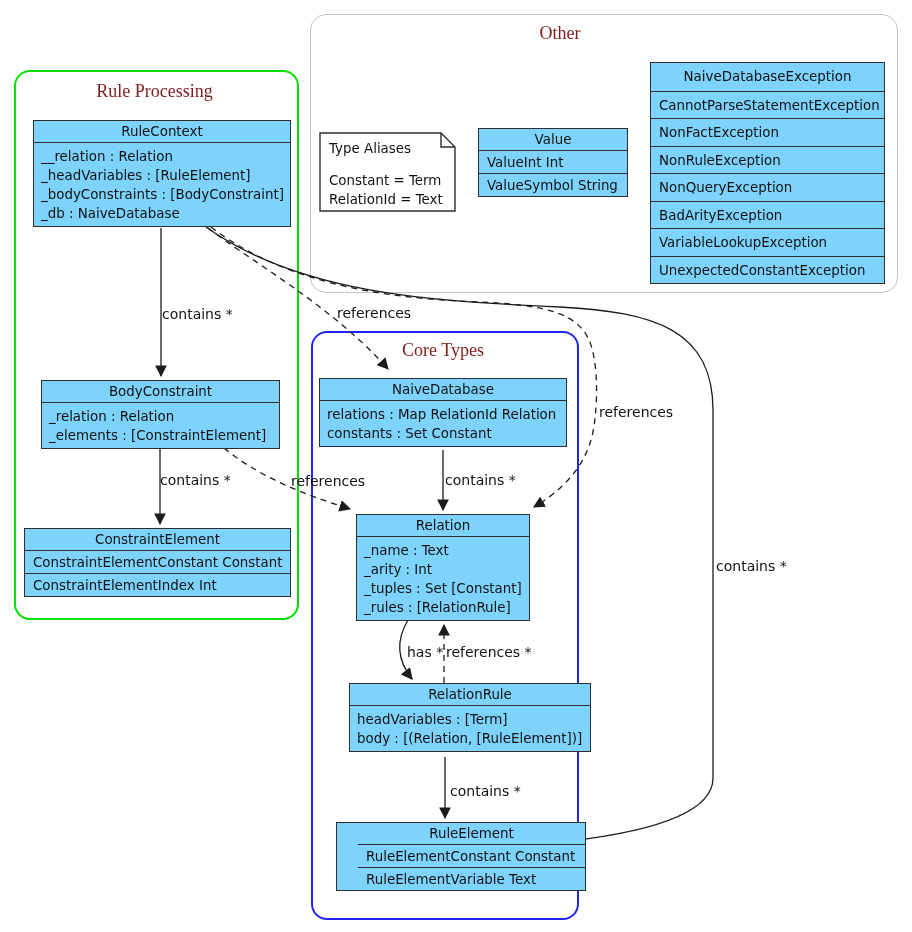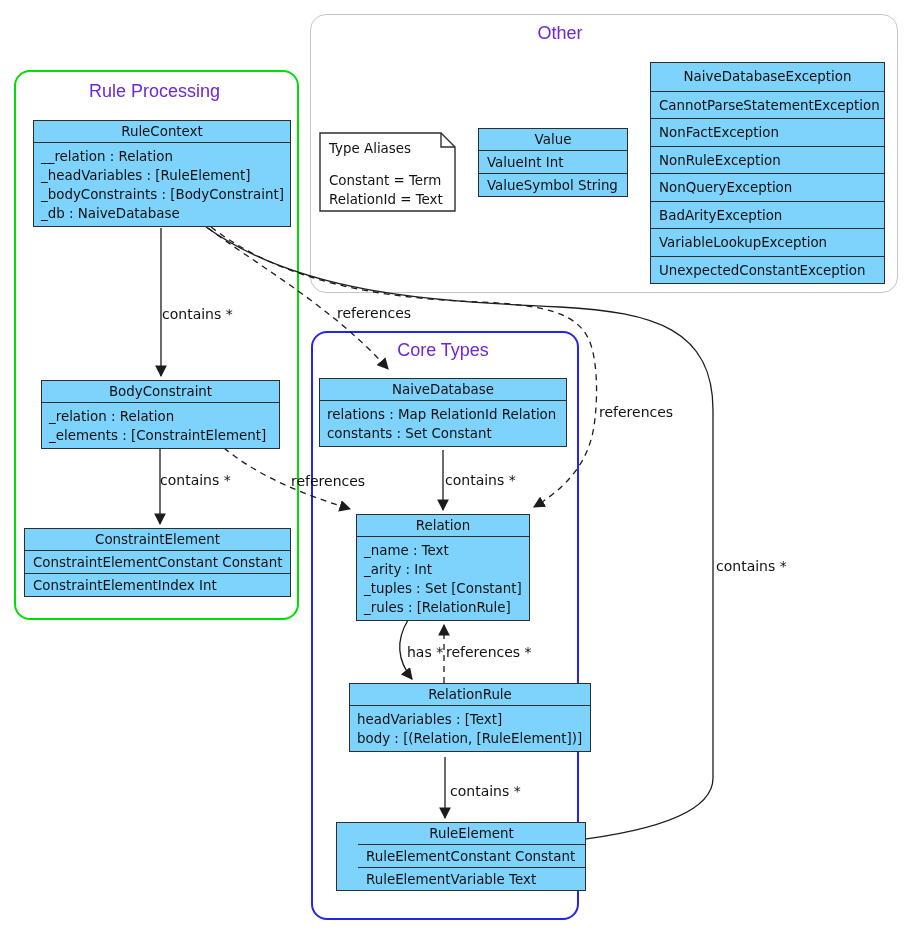--- a/index.html
+++ b/index.html
@@ -8,21 +8,21 @@
     font-family:"DejaVu Sans", sans-serif; color:#111;
     overflow:hidden;
   }
   
   .group { position:absolute; border-radius:16px; background:transparent; }
   #grp-rule-processing { left:14px; top:70px; width:281px; height:546px; border:2px solid #00e000; }
   #grp-other           { left:310px; top:14px; width:586px; height:277px; border:1.5px solid #c4c4c4; }
   #grp-core-types      { left:311px; top:331px; width:264px; height:585px; border:2px solid #2424f0; }
   .group-title {
     position:absolute; text-align:center;
-    font-family:Liberation Sans, sans-serif; font-size:18px; color:#6d28d9; white-space:nowrap;
+    font-family:Liberation Serif, serif; font-size:18px; color:#7f1d1d; white-space:nowrap;
   }
   #ttl-rule-processing { left:14px; top:81px; width:281px; }
   #ttl-other           { left:310px; top:23px; width:500px; }
   #ttl-core-types      { left:311px; top:340px; width:264px; }
 
   
   .node { position:absolute; background:#7dd3fc; border:1.4px solid #2e2e2e; font-size:13.4px; }
   .node-title { text-align:center; border-bottom:1.4px solid #2e2e2e; padding:3px 6px 3px; white-space:nowrap; }
   .node-body  { padding:4px 7px 3px; }
   .line { line-height:19px; white-space:nowrap; }
@@ -172,21 +172,21 @@
       <div class="line">_name : Text</div>
       <div class="line">_arity : Int</div>
       <div class="line">_tuples : Set [Constant]</div>
       <div class="line">_rules : [RelationRule]</div>
     </div>
   </div>
 
   <div class="node" id="node-relation-rule">
     <div class="node-title">RelationRule</div>
     <div class="node-body">
-      <div class="line">headVariables : [Text]</div>
+      <div class="line">headVariables : [Term]</div>
       <div class="line">body : [(Relation, [RuleElement])]</div>
     </div>
   </div>
 
   <div class="node" id="node-rule-element">
     <div class="node-title" style="border-bottom:none;">RuleElement</div>
     <div class="trow">RuleElementConstant Constant</div>
     <div class="trow">RuleElementVariable Text</div>
   </div>
 

